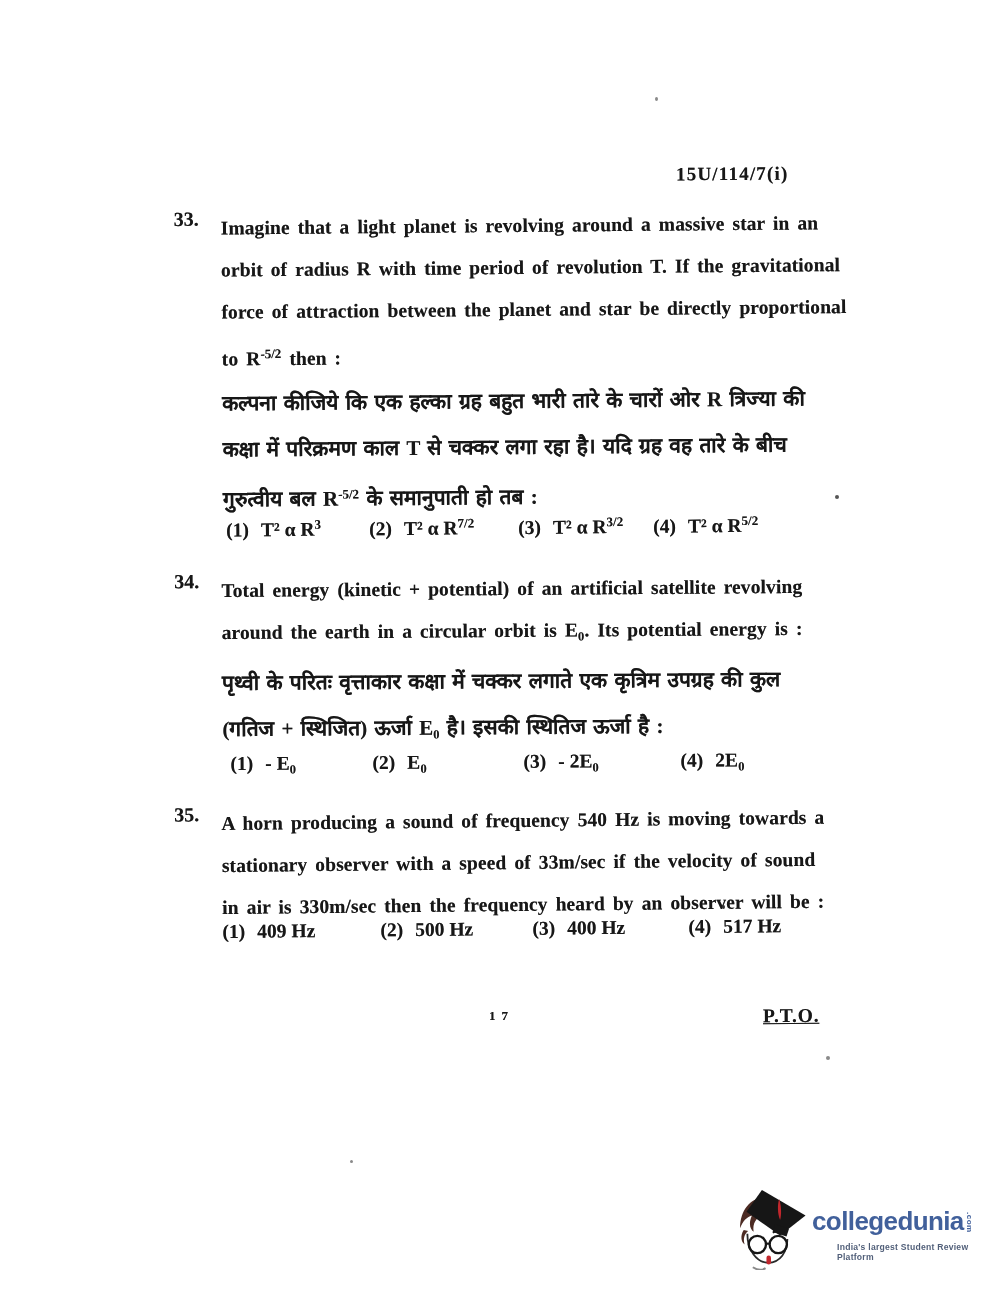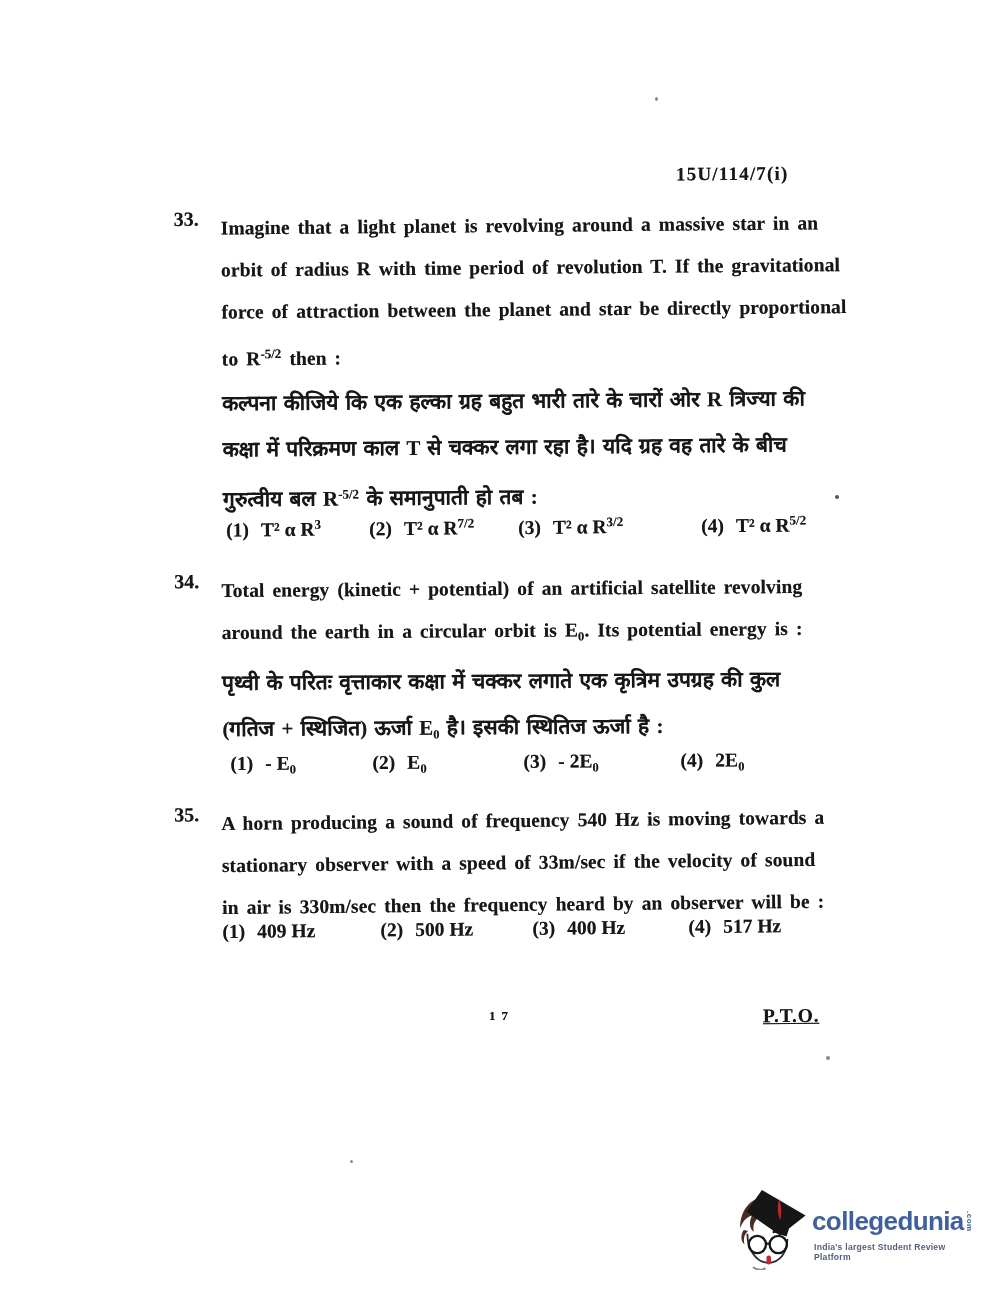--- a/index.html
+++ b/index.html
@@ -34,41 +34,41 @@
   }
   .en-line sup, .hi-line sup, .opt sup { font-size:13px; vertical-align:7px; letter-spacing:0; }
   .en-line sub, .hi-line sub, .opt sub { font-size:12.5px; vertical-align:-4px; }
 
   .opts { position:relative; height:42px; }
   .q33 .opts { margin-top:-5px; }
   .q34 .opts { margin-top:-6px; }
   .q35 .opts { margin-top:-8px; }
   .opt { position:absolute; top:0; font-weight:bold; font-size:19.5px; white-space:nowrap;text-align:right; }
   .opt .lbl { margin-right:12px; }
-  .q33 .opt1{left:3px}   .q33 .opt2{left:146px} .q33 .opt3{left:295px} .q33 .opt4{left:478px}
+  .q33 .opt1{left:3px}   .q33 .opt2{left:146px} .q33 .opt3{left:295px} .q33 .opt4{left:430px}
   .q34 .opt1{left:8px}   .q34 .opt2{left:150px} .q34 .opt3{left:301px} .q34 .opt4{left:458px}
   .q35 .opt1{left:0}   .q35 .opt2{left:158px} .q35 .opt3{left:310px} .q35 .opt4{left:466px}
 
   
   .page-number {
     position:absolute; top:1008px; left:489px;
     font-size:13px; font-weight:bold; letter-spacing:6px;
   }
   .pto {
     position:absolute; top:1005px; left:763px;
     font-size:19.5px; font-weight:bold; letter-spacing:0.8px;
     transform:rotate(-0.4deg);
     text-decoration:underline;
   }
 
   
   .logo { position:absolute; top:1190px; left:733px; width:240px; height:80px;
           font-family:"Liberation Sans", sans-serif; }
   .logo-mascot { position:absolute; left:0; top:0; width:76px; height:80px; }
-  .logo-brand-row { position:absolute; left:79px; top:18px; display:flex; align-items:flex-start; }
+  .logo-brand-row { position:absolute; left:79px; top:18px; display:flex; align-items:center; }
   .logo-brand { font-size:26px; font-weight:bold; letter-spacing:-0.6px; line-height:1; }
   .logo-com { writing-mode:vertical-rl; font-size:8px; font-weight:bold; margin-left:1px; margin-top:3px; letter-spacing:0.5px; }
   .logo-tagline { position:absolute; left:81px; top:52px; font-size:8.6px; font-weight:bold; letter-spacing:0.25px; }
 
   
   .speck { position:absolute; border-radius:50%; background:#8a8a8a; }
 </style>
 </head>
 <body>
 
@@ -149,21 +149,21 @@
       <path d="M42,47 q6,-4 12,0" fill="none" stroke="#161616" stroke-width="2"></path>
 
       <rect x="35" y="72" width="5" height="10" rx="2.4" fill="#c2272d"></rect>
 
       <path d="M20,85 q8,5 14,1" fill="none" stroke="#8a8a8a" stroke-width="2.2"></path>
     </svg>
     <div class="logo-brand-row">
       <span class="logo-brand" style="color: rgb(65, 96, 155);">collegedunia</span>
       <span class="logo-com" style="color: rgb(65, 96, 155);">.com</span>
     </div>
-    <div class="logo-tagline" style="color: rgb(82, 96, 122);">India's largest Student Review Platform</div>
+    <div class="logo-tagline" style="color: rgb(82, 96, 122); margin-left: 23px;">India's largest Student Review Platform</div>
   </div>
 
   <div class="speck" style="left:655px; top:97px; width:3px; height:4px;"></div>
   <div class="speck" style="left:835px; top:495px; width:4px; height:4px; background:#555;"></div>
   <div class="speck" style="left:826px; top:1056px; width:4px; height:4px;"></div>
   <div class="speck" style="left:350px; top:1160px; width:3px; height:3px;"></div>
   <div class="speck" style="left:722px; top:905px; width:3px; height:4px; background:#333;"></div>
 
 </div>
 

